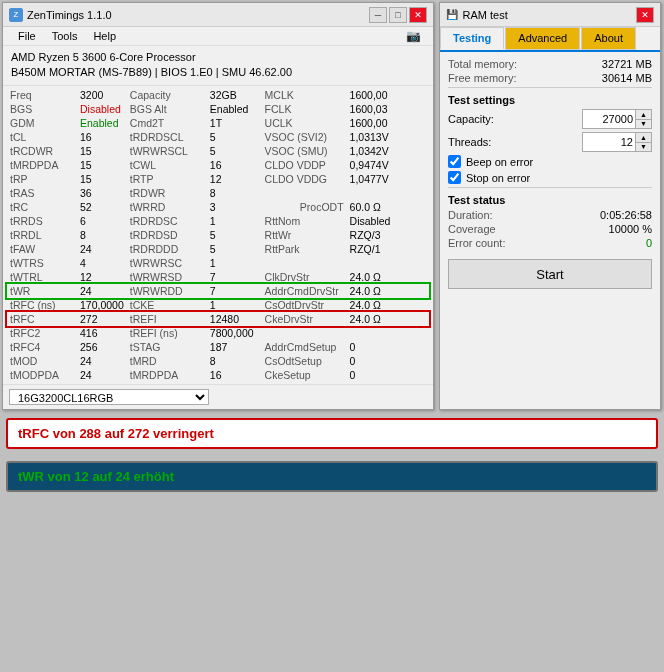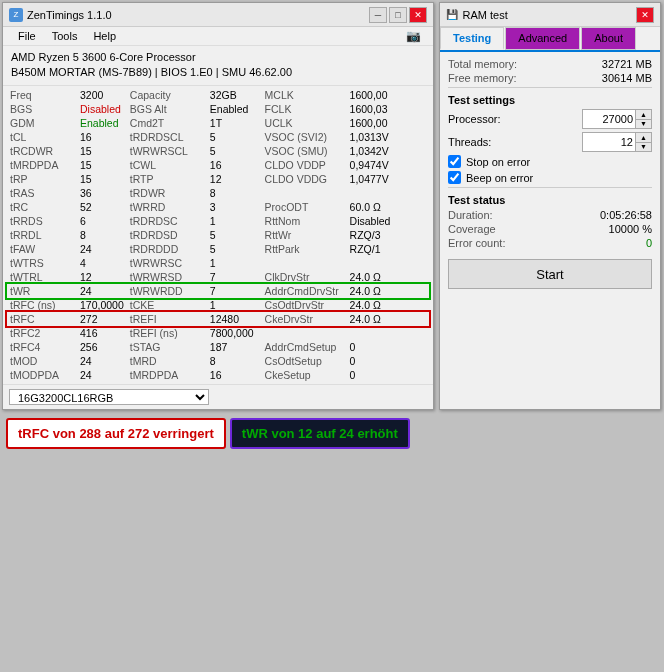--- a/index.html
+++ b/index.html
@@ -165,21 +165,21 @@
     .tabs-bar {
       display: flex;
       border-bottom: 2px solid #0078d7;
       background: #f0f0f0;
     }
     .tab {
       padding: 4px 12px;
       font-size: 11px;
       cursor: pointer;
       border: 1px solid #ccc;
-      background: #a21caf;
+      background: #eab308;
       margin-right: 1px;
     }
     .tab.active {
       background: #f0f0f0;
       border-bottom: 2px solid #f0f0f0;
       color: #0078d7;
       font-weight: bold;
     }
 
     
@@ -266,39 +266,39 @@
       border: 1px solid #aaa;
       font-size: 13px;
       cursor: pointer;
       margin-top: 8px;
     }
 
     
     .notifications {
       margin-top: 4px;
       display: flex;
-      flex-direction: row;
-      gap: 4px;
+      flex-direction: column;
+      gap: 12px;
       padding: 4px 4px;
     }
     .notif-bar {
       padding: 6px 10px;
       font-size: 13px;
       font-weight: bold;
       border-radius: 3px;
     }
     .notif-red {
       border: 2px solid #cc0000;
       color: #cc0000;
       background: white;
     }
     .notif-green {
-      border: 2px solid #6d28d9;
+      border: 2px solid #737373;
       color: #00aa00;
-      background: #0f172a;
+      background: #0c4a6e;
     }
 
     .sep-line {
       border: none;
       border-top: 1px solid #ccc;
       margin: 3px 0;
     }
   </style>
 </head>
 <body>
@@ -398,21 +398,21 @@
                 <td class="col-label2">tRDWR</td>
                 <td class="col-value2">8</td>
                 <td class="col-label3" style="padding-left: 8px;"></td>
                 <td class="col-value3"></td>
               </tr>
               <tr>
                 <td class="col-label">tRC</td>
                 <td class="col-value">52</td>
                 <td class="col-label2">tWRRD</td>
                 <td class="col-value2">3</td>
-                <td class="col-label3" style="padding-left: 8px;">ProcODT</td>
+                <td class="col-label3" style="padding-left: 8px; text-align: right;">ProcODT</td>
                 <td class="col-value3">60.0 Ω</td>
               </tr>
               <tr>
                 <td class="col-label">tRRDS</td>
                 <td class="col-value">6</td>
                 <td class="col-label2">tRDRDSC</td>
                 <td class="col-value2">1</td>
                 <td class="col-label3" style="padding-left: 8px;">RttNom</td>
                 <td class="col-value3 red">Disabled</td>
               </tr>
@@ -543,46 +543,46 @@
         <div class="info-row">
           <span class="info-label">Free memory:</span>
           <span class="info-value">30614 MB</span>
         </div>
 
         <hr class="sep-line">
 
         
         <div class="section-title">Test settings</div>
         <div class="setting-row">
-          <span>Processor:</span>
+          <span>Capacity:</span>
           <div class="spinbox">
             <input type="text" value="27000" style="">
             <div class="spinbox-arrows">
               <div class="spin-up">▲</div>
               <div class="spin-down">▼</div>
             </div>
           </div>
         </div>
         <div class="setting-row">
           <span>Threads:</span>
           <div class="spinbox">
             <input type="text" value="12" style="">
             <div class="spinbox-arrows">
               <div class="spin-up">▲</div>
               <div class="spin-down">▼</div>
             </div>
           </div>
         </div>
         <div class="checkbox-row">
           <input type="checkbox" checked="" style="">
-          <span>Stop on error</span>
+          <span>Beep on error</span>
         </div>
         <div class="checkbox-row">
           <input type="checkbox" checked="" style="">
-          <span>Beep on error</span>
+          <span>Stop on error</span>
         </div>
 
         <hr class="sep-line">
 
         
         <div class="section-title">Test status</div>
         <div class="info-row">
           <span class="info-label">Duration:</span>
           <span class="info-value">0:05:26:58</span>
         </div>

